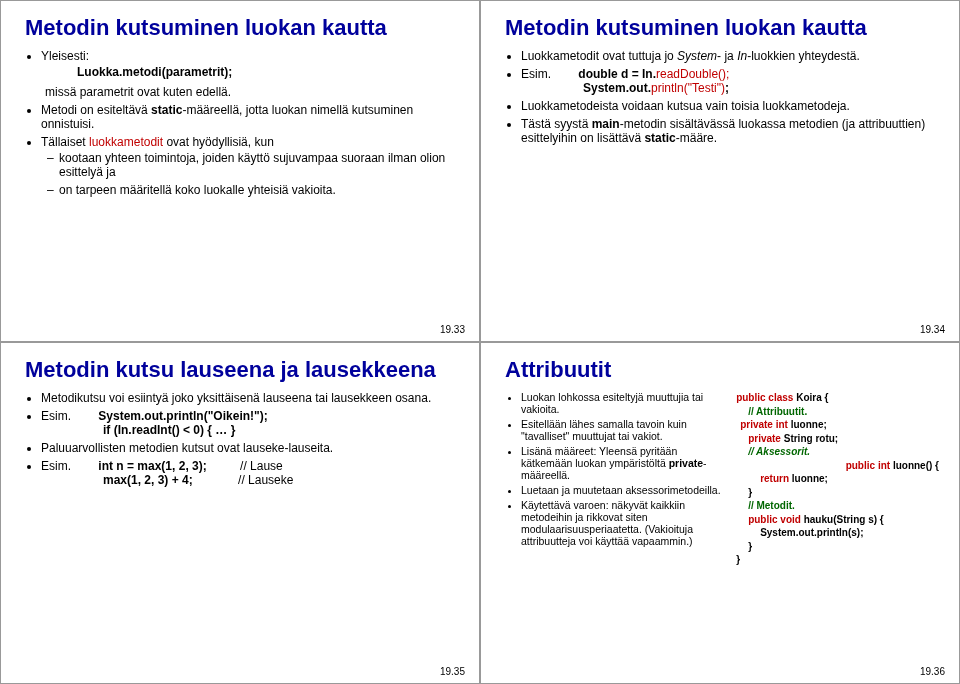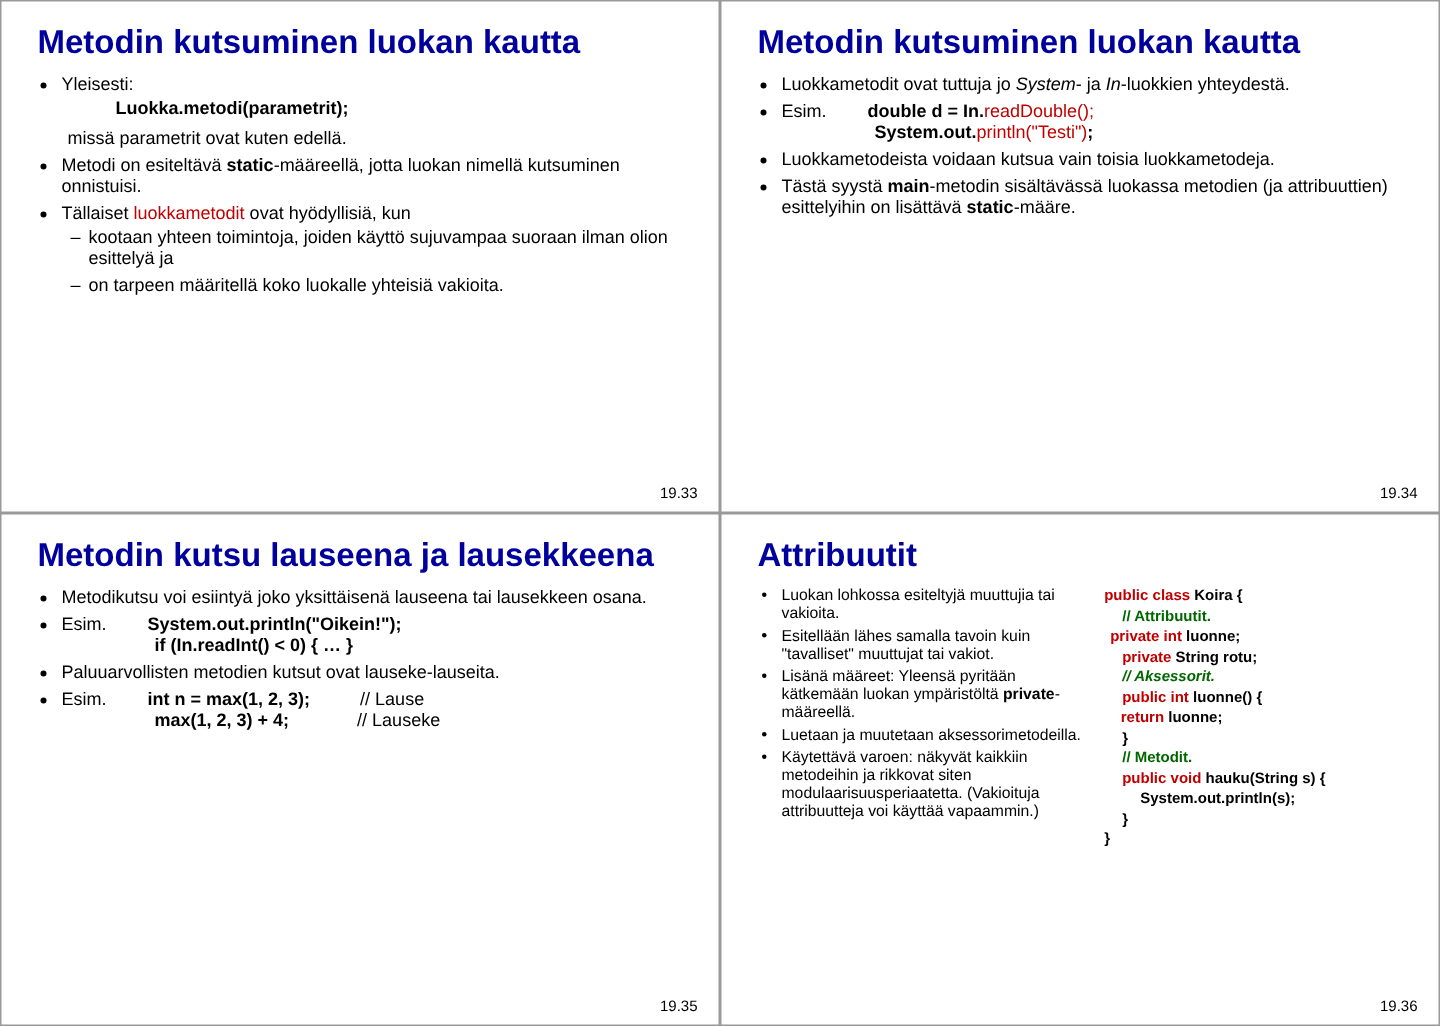--- a/index.html
+++ b/index.html
@@ -131,22 +131,22 @@
         <li>Luetaan ja muutetaan aksessorimetodeilla.</li>
         <li>Käytettävä varoen: näkyvät kaikkiin metodeihin ja rikkovat siten modulaarisuusperiaatetta. (Vakioituja attribuutteja voi käyttää vapaammin.)</li>
       </ul>
     </div>
     <div class="col-r b">
       <div><span class="code-red">public class</span><span> Koira {</span></div>
       <div style="margin-left:12px;" class="code-green">// Attribuutit.</div>
       <div style="margin-left:4px;"><span class="code-red">private int</span><span> luonne;</span></div>
       <div style="margin-left:12px;"><span class="code-red">private</span><span> String rotu;</span></div>
       <div style="margin-left:12px;font-style:italic;" class="code-green">// Aksessorit.</div>
-      <div style="margin-left:12px;"><span class="code-red">public int</span><span> luonne() {</span></div>
-      <div style="margin-left:11px;"><span class="code-red">return</span><span> luonne;</span></div>
+      <div style="margin-left:12px;text-align:right;"><span class="code-red">public int</span><span> luonne() {</span></div>
+      <div style="margin-left:24px;"><span class="code-red">return</span><span> luonne;</span></div>
       <div style="margin-left:12px;">}</div>
       <div style="margin-left:12px;" class="code-green">// Metodit.</div>
       <div style="margin-left:12px;"><span class="code-red">public void</span><span> hauku(String s) {</span></div>
       <div style="margin-left:24px;">System.out.println(s);</div>
       <div style="margin-left:12px;">}</div>
       <div>}</div>
     </div>
   </div>
   <div class="pagenum">19.36</div>
 </div>

